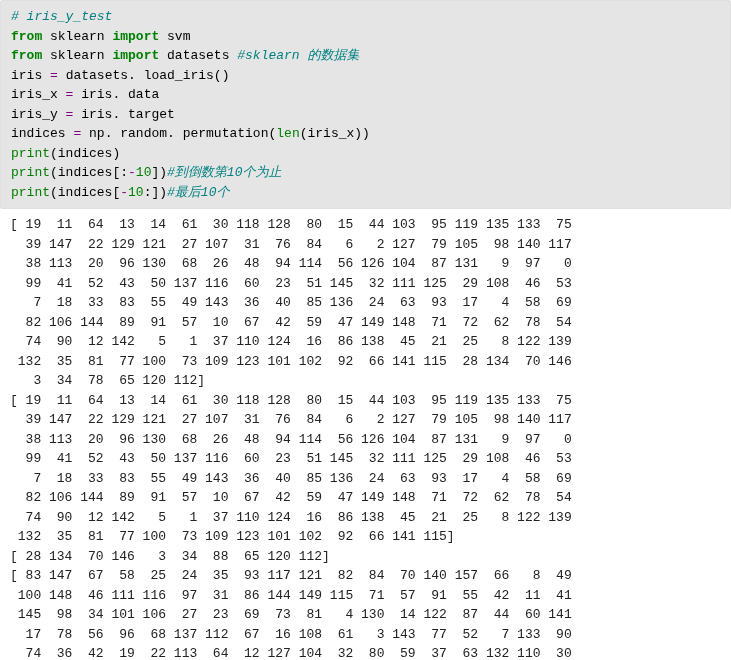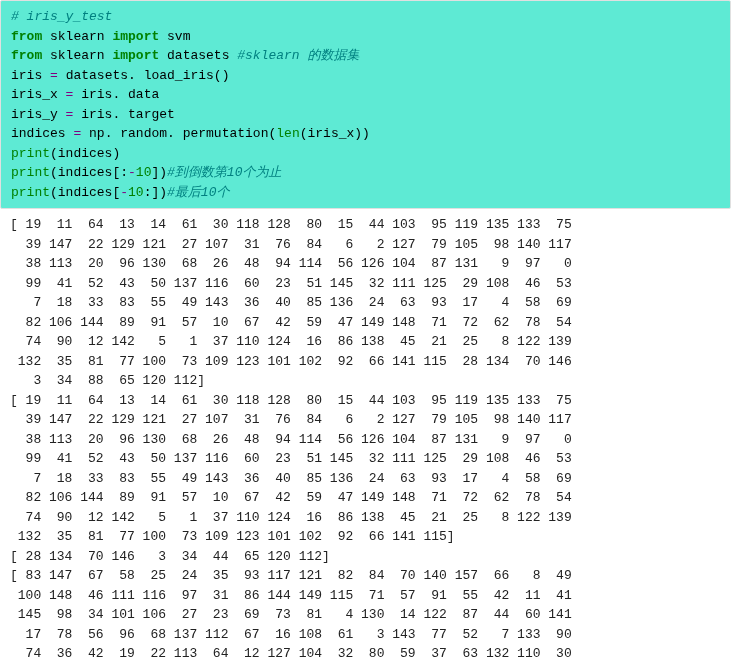--- a/index.html
+++ b/index.html
@@ -4,21 +4,21 @@
 <style>
   html, body {
     margin: 0;
     padding: 0;
     font-family: "Consolas", "Courier New", monospace;
     font-size: 13px;
     background: #ffffff;
     color: #333333;
   }
   .code-cell {
-    background: #5eead4;
+    background: #e5e5e5;
     border: 1px solid #e0e0e0;
     padding: 6px 10px;
     border-radius: 2px;
     white-space: pre;
     line-height: 1.5;
   }
   .output-cell {
     padding: 6px 10px;
     white-space: pre;
     line-height: 1.5;
@@ -49,29 +49,29 @@
 <span><span class="c-builtin">print</span><span class="c-paren">(indices[</span><span class="c-op">-</span><span class="c-num">10</span><span class="c-paren">:])</span><span class="c-commentzh">#最后10个</span></span></div>
 
 <div class="output-cell" id="output-cell"><span>[ 19  11  64  13  14  61  30 118 128  80  15  44 103  95 119 135 133  75</span>
 <span>  39 147  22 129 121  27 107  31  76  84   6   2 127  79 105  98 140 117</span>
 <span>  38 113  20  96 130  68  26  48  94 114  56 126 104  87 131   9  97   0</span>
 <span>  99  41  52  43  50 137 116  60  23  51 145  32 111 125  29 108  46  53</span>
 <span>   7  18  33  83  55  49 143  36  40  85 136  24  63  93  17   4  58  69</span>
 <span>  82 106 144  89  91  57  10  67  42  59  47 149 148  71  72  62  78  54</span>
 <span>  74  90  12 142   5   1  37 110 124  16  86 138  45  21  25   8 122 139</span>
 <span> 132  35  81  77 100  73 109 123 101 102  92  66 141 115  28 134  70 146</span>
-<span>   3  34  88  65 120 112]</span>
+<span>   3  34  78  65 120 112]</span>
 <span>[ 19  11  64  13  14  61  30 118 128  80  15  44 103  95 119 135 133  75</span>
 <span>  39 147  22 129 121  27 107  31  76  84   6   2 127  79 105  98 140 117</span>
 <span>  38 113  20  96 130  68  26  48  94 114  56 126 104  87 131   9  97   0</span>
 <span>  99  41  52  43  50 137 116  60  23  51 145  32 111 125  29 108  46  53</span>
 <span>   7  18  33  83  55  49 143  36  40  85 136  24  63  93  17   4  58  69</span>
 <span>  82 106 144  89  91  57  10  67  42  59  47 149 148  71  72  62  78  54</span>
 <span>  74  90  12 142   5   1  37 110 124  16  86 138  45  21  25   8 122 139</span>
 <span> 132  35  81  77 100  73 109 123 101 102  92  66 141 115]</span>
-<span>[ 28 134  70 146   3  34  44  65 120 112]</span>
+<span>[ 28 134  70 146   3  34  88  65 120 112]</span>
 <span>[ 83 147  67  58  25  24  35  93 117 121  82  84  70 140 157  66   8  49</span>
 <span> 100 148  46 111 116  97  31  86 144 149 115  71  57  91  55  42  11  41</span>
 <span> 145  98  34 101 106  27  23  69  73  81   4 130  14 122  87  44  60 141</span>
 <span>  17  78  56  96  68 137 112  67  16 108  61   3 143  77  52   7 133  90</span>
 <span>  74  36  42  19  22 113  64  12 127 104  32  80  59  37  63 132 110  30</span>
 
 </div>
 
 </body></html>

